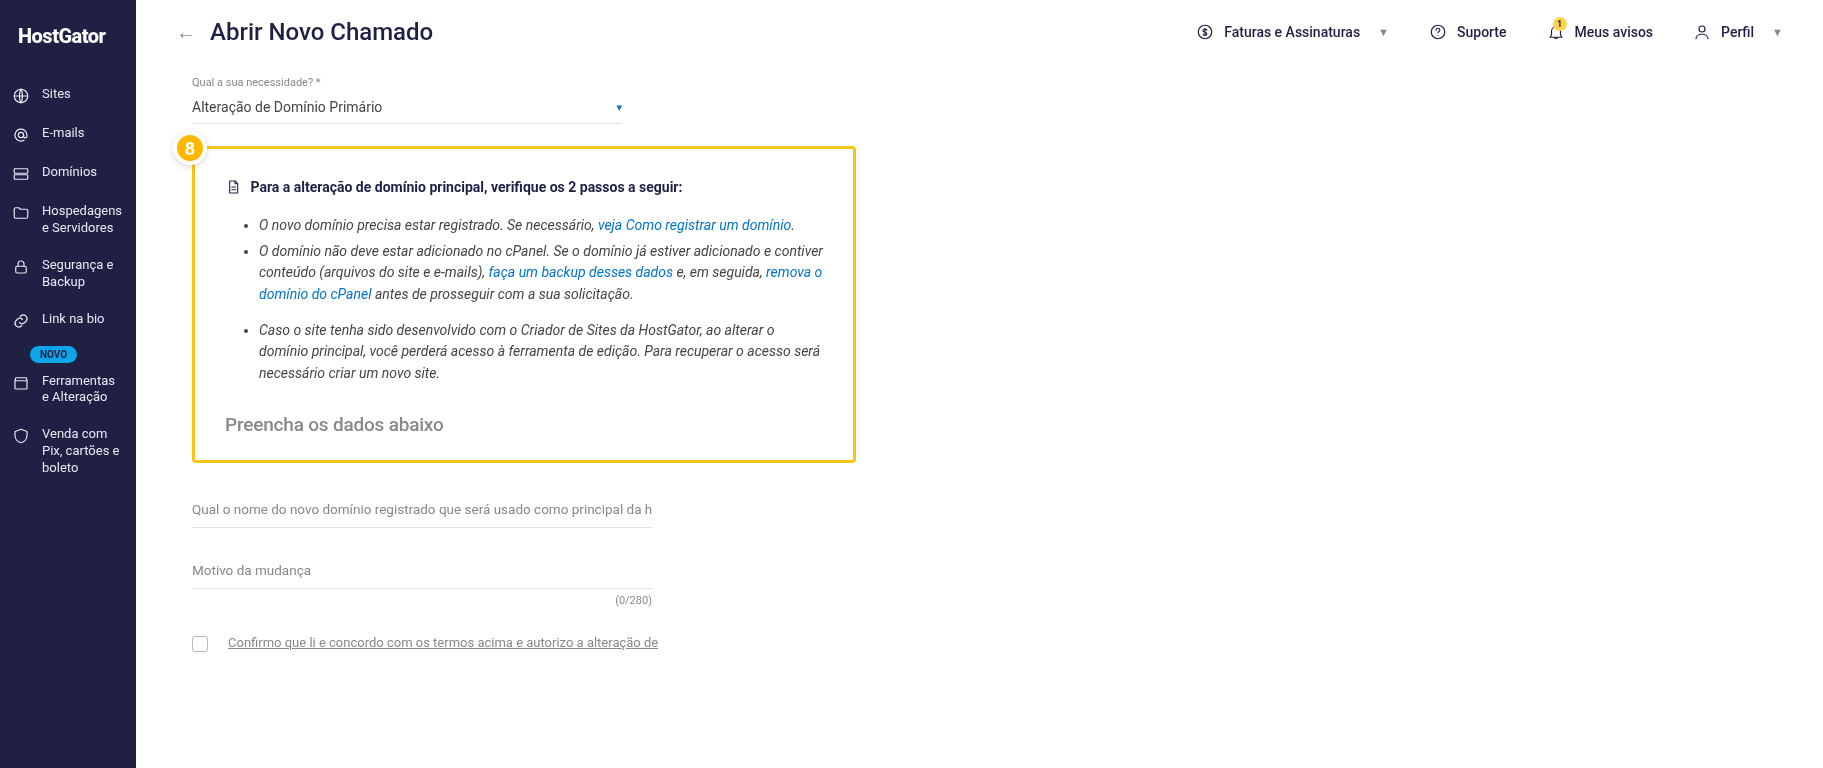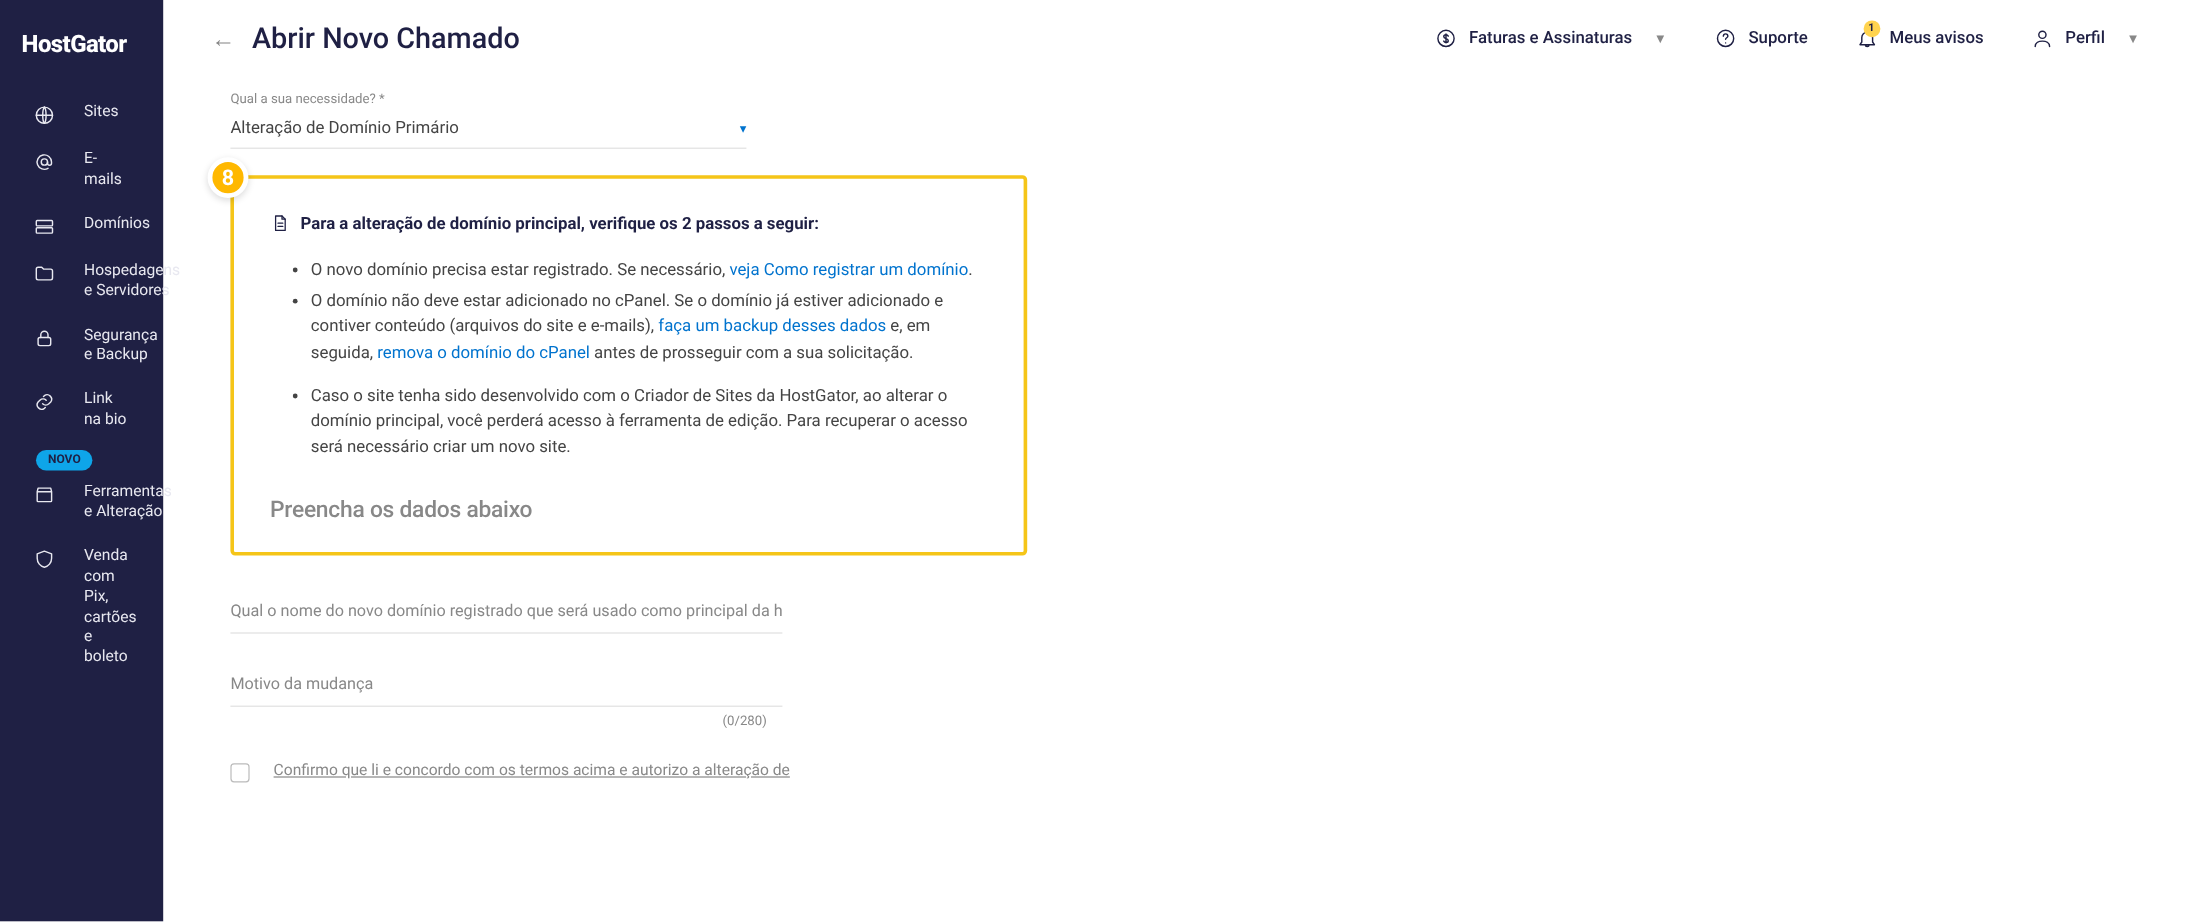--- a/index.html
+++ b/index.html
@@ -3,21 +3,21 @@
   <meta charset="utf-8">
   <style>
     * { margin: 0; padding: 0; box-sizing: border-box; }
     body { font-family: -apple-system, BlinkMacSystemFont, 'Segoe UI', Roboto, Arial, sans-serif; background: #ffffff; color: #1f2044; }
     
     .app { display: flex; min-height: 100vh; }
     
     
     .sidebar { width: 136px; background: #1f2044; color: #fff; flex-shrink: 0; padding-top: 18px; }
     .logo { padding: 6px 18px 28px; font-size: 20px; font-weight: 800; letter-spacing: -0.5px; }
-    .nav-item { display: flex; align-items: flex-start; gap: 24px; padding: 10px 28px; cursor: pointer; font-size: 13px; color: #e8e8f0; }
+    .nav-item { display: flex; align-items: flex-start; gap: 12px; padding: 10px 12px; cursor: pointer; font-size: 13px; color: #e8e8f0; }
     .nav-icon { width: 18px; height: 18px; flex-shrink: 0; display: flex; align-items: center; justify-content: center; margin-top: 1px; }
     .nav-label { line-height: 1.3; }
     .badge-novo { background: #0ea5e9; color: #1f2044; font-size: 10px; font-weight: 700; padding: 3px 10px; border-radius: 12px; display: inline-block; margin-top: 6px; margin-left: 30px; }
     
     
     .main { flex: 1; display: flex; flex-direction: column; overflow: hidden; }
     
     
     .header { display: flex; align-items: center; justify-content: space-between; padding: 18px 40px 12px 40px; }
     .header-left { display: flex; align-items: center; gap: 14px; }
@@ -32,30 +32,30 @@
     
     .content { padding: 0 40px 40px 56px; max-width: 760px; }
     .field-label { font-size: 11px; color: #888; margin-top: 18px; margin-bottom: 4px; }
     .select-field { display: flex; align-items: center; justify-content: space-between; border-bottom: 1px solid #e0e0e0; padding: 6px 0 8px; cursor: pointer; font-size: 14px; color: #444; width: 430px; }
     .select-field .chev { color: #0073ce; font-size: 11px; }
     
     .highlight-box { border: 3px solid #f5c518; border-radius: 4px; padding: 28px 30px 24px; margin-top: 22px; position: relative; }
     .step-circle { position: absolute; top: -18px; left: -22px; width: 34px; height: 34px; border-radius: 50%; background: #ffb800; color: #fff; font-weight: 700; font-size: 18px; display: flex; align-items: center; justify-content: center; border: 4px solid #fff; box-shadow: 0 2px 6px rgba(0,0,0,0.15); }
     .info-icon { display: inline-block; vertical-align: -3px; margin-right: 6px; }
     .info-heading { font-weight: 700; font-size: 14px; line-height: 1.5; color: #1f2044; }
-    .info-list { padding-left: 34px; margin-top: 14px; }
+    .info-list { padding-left: 34px; margin-top: 14px; font-style: italic; }
     .info-list li { font-size: 14px; line-height: 1.55; color: #444; margin-bottom: 4px; }
     .info-list a, .link { color: #0073ce; text-decoration: none; cursor: pointer; }
     .terms-heading { font-weight: 700; font-size: 14px; color: #1f2044; margin-top: 24px; }
     .form-title { font-size: 19px; font-weight: 500; color: #888; margin-top: 28px; letter-spacing: -0.2px; }
     
     .text-input { width: 460px; border: none; border-bottom: 1px solid #e0e0e0; padding: 10px 0; font-size: 13.5px; color: #666; margin-top: 28px; outline: none; font-family: inherit; background: transparent; }
     .text-input::placeholder { color: #888; }
     .textarea-wrap { position: relative; width: 460px; margin-top: 24px; }
-    .char-count { position: absolute; right: 13px; bottom: -18px; font-size: 11px; color: #888; }
+    .char-count { position: absolute; right: 0; bottom: -18px; font-size: 11px; color: #888; }
     
     .checkbox-row { display: flex; align-items: flex-start; gap: 20px; margin-top: 46px; font-size: 13px; color: #888; text-decoration: underline; }
     .checkbox { width: 16px; height: 16px; border: 1.5px solid #bbb; border-radius: 3px; flex-shrink: 0; margin-top: 1px; }
     
     svg { stroke: currentColor; fill: none; stroke-width: 1.6; stroke-linecap: round; stroke-linejoin: round; }
   </style>
 </head>
 <body>
 
 <div class="app">

